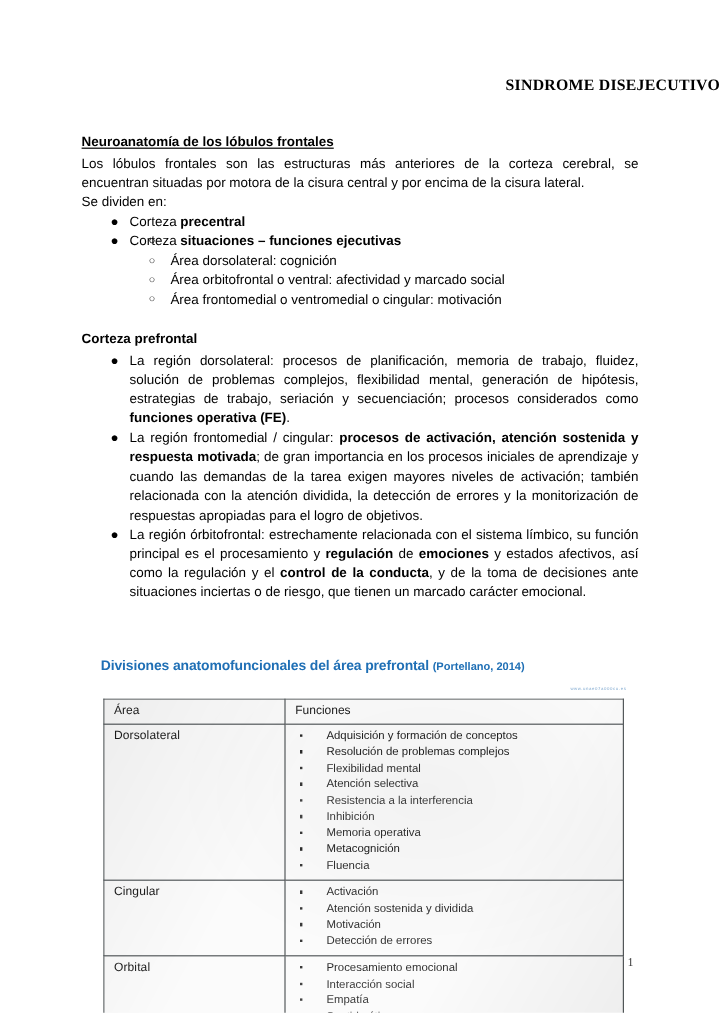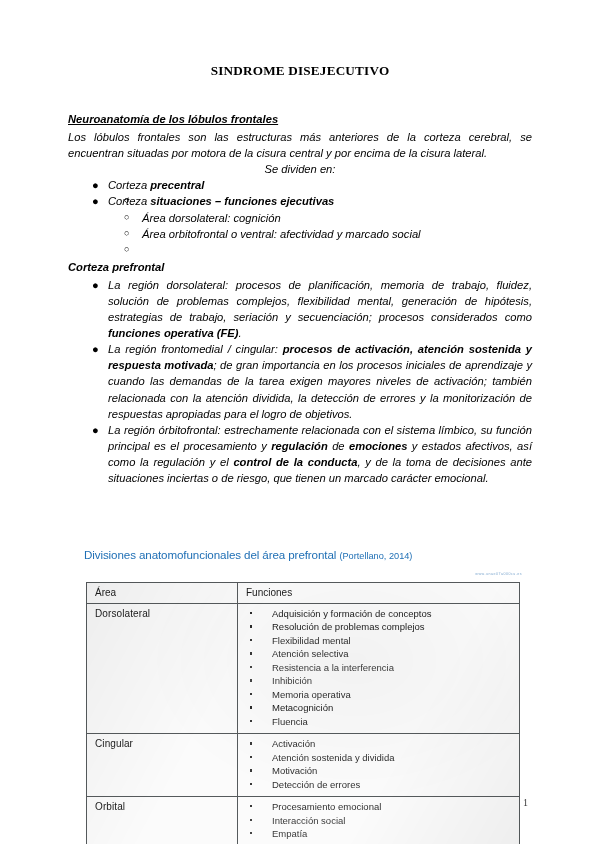--- a/index.html
+++ b/index.html
@@ -21,34 +21,33 @@
     inset: 0;
     background: #ffffff;
   }
 
   
   .doc-title {
     position: absolute;
     left: 0;
     right: 0;
     top: 63px;
-    text-align: center;
+    text-align: right;
     font-family: "Liberation Serif", serif;
     font-weight: bold;
     font-size: 13.2px;
     letter-spacing: 0.2px;
   }
 
   
   .body-area {
     position: absolute;
     left: 68px;
     top: 112px;
     width: 464px;
-    font-style: italic;
   }
 
   .sec-head {
     font-size: 11.2px;
     font-weight: bold;
     text-decoration: underline;
     margin: 0 0 1px 0;
     line-height: 1.42;
   }
   .sec-head-plain {
@@ -57,21 +56,21 @@
     margin: 0 0 1px 0;
     line-height: 1.42;
   }
 
   .para {
     font-size: 11.2px;
     line-height: 1.44;
     text-align: justify;
     margin: 0;
   }
-  .para.left { text-align: center; }
+  .para.left { text-align: left; }
 
   ul.lvl1 {
     list-style: none;
     margin: 0;
     padding: 0;
   }
   ul.lvl1 > li {
     position: relative;
     padding-left: 40px;
     font-size: 11.2px;
@@ -114,21 +113,21 @@
   
   .figure {
     position: absolute;
     left: 84px;
     top: 548px;
     width: 440px;
   }
 
   .fig-title {
     color: #1f6fb5;
-    font-weight: normal;
+    font-weight: bold;
     font-size: 11.6px;
     line-height: 1.2;
     letter-spacing: -0.1px;
     margin: 0;
   }
   .fig-title .cite {
     font-size: 9.2px;
     letter-spacing: 0;
   }
 
@@ -262,20 +261,21 @@
           <li>
             <span class="bullet">○</span>
             <span>Área dorsolateral: cognición</span>
           </li>
           <li>
             <span class="bullet">○</span>
             <span>Área orbitofrontal o ventral: afectividad y marcado social</span>
           </li>
           <li>
             <span class="bullet">○</span>
+            <span>Área frontomedial o ventromedial o cingular: motivación</span>
           </li>
         </ul>
       </li>
     </ul>
 
     <div class="spacer-md"></div>
 
     <div class="sec-head-plain">Corteza prefrontal</div>
 
     <ul class="lvl1">

